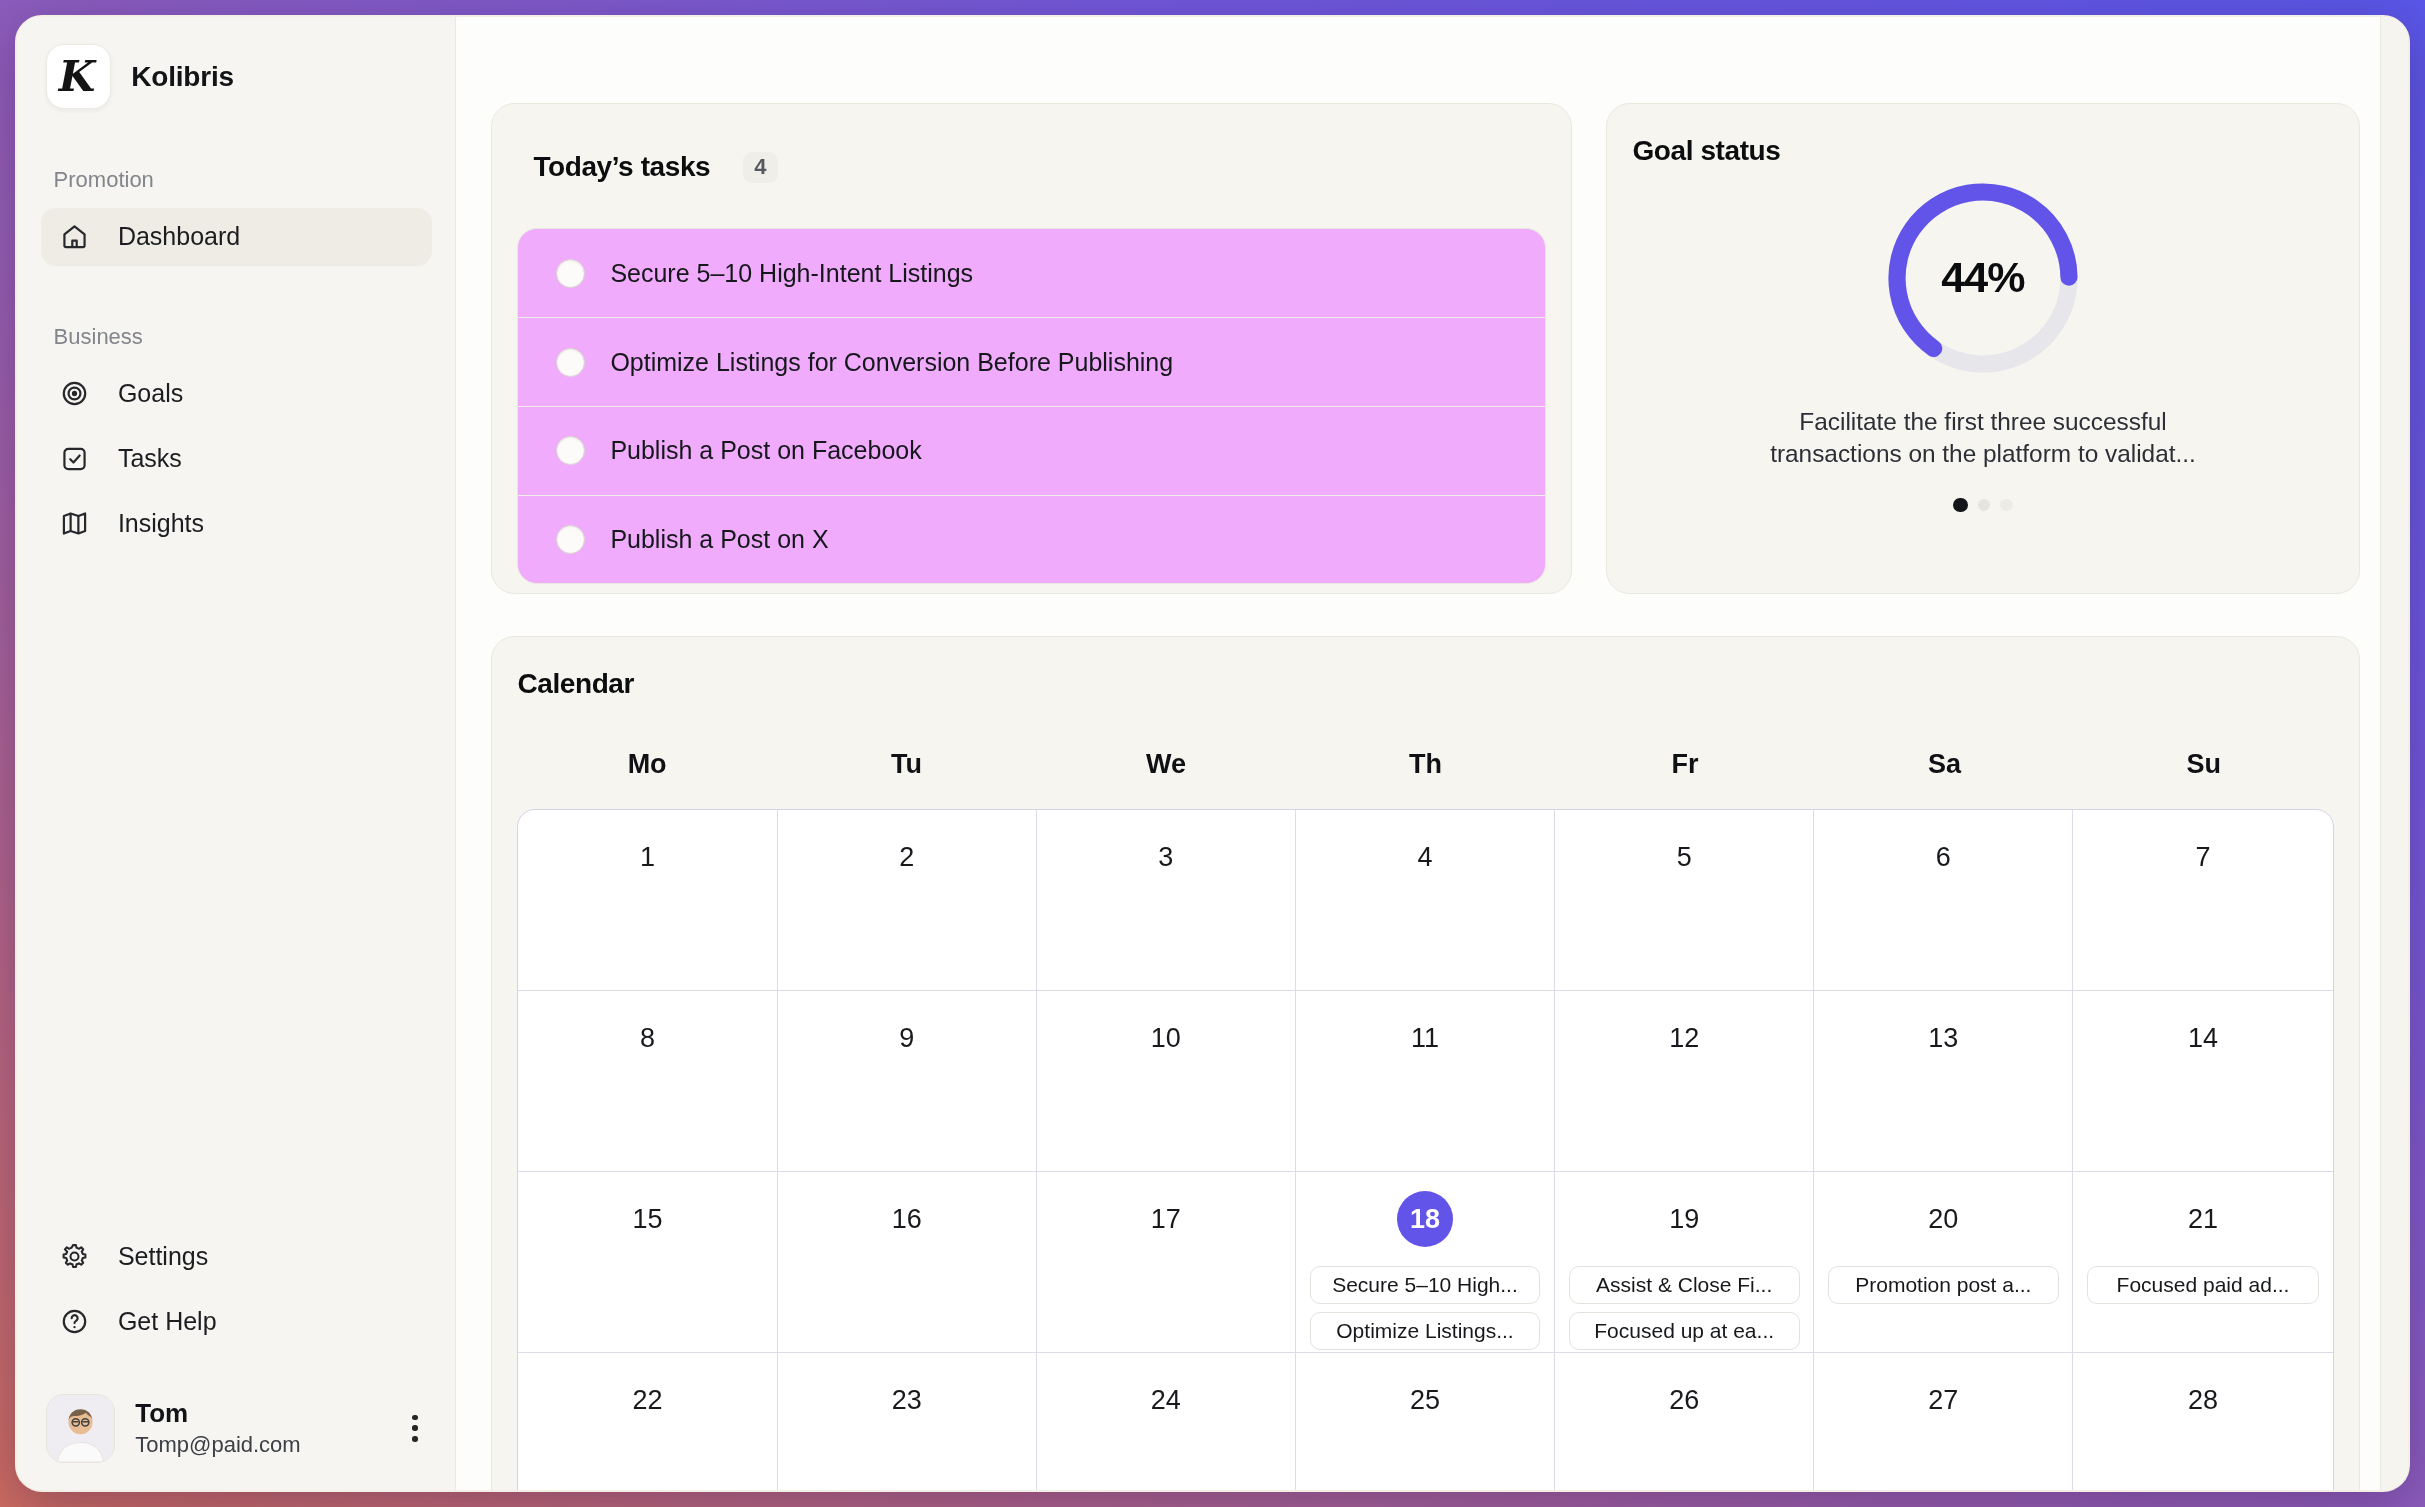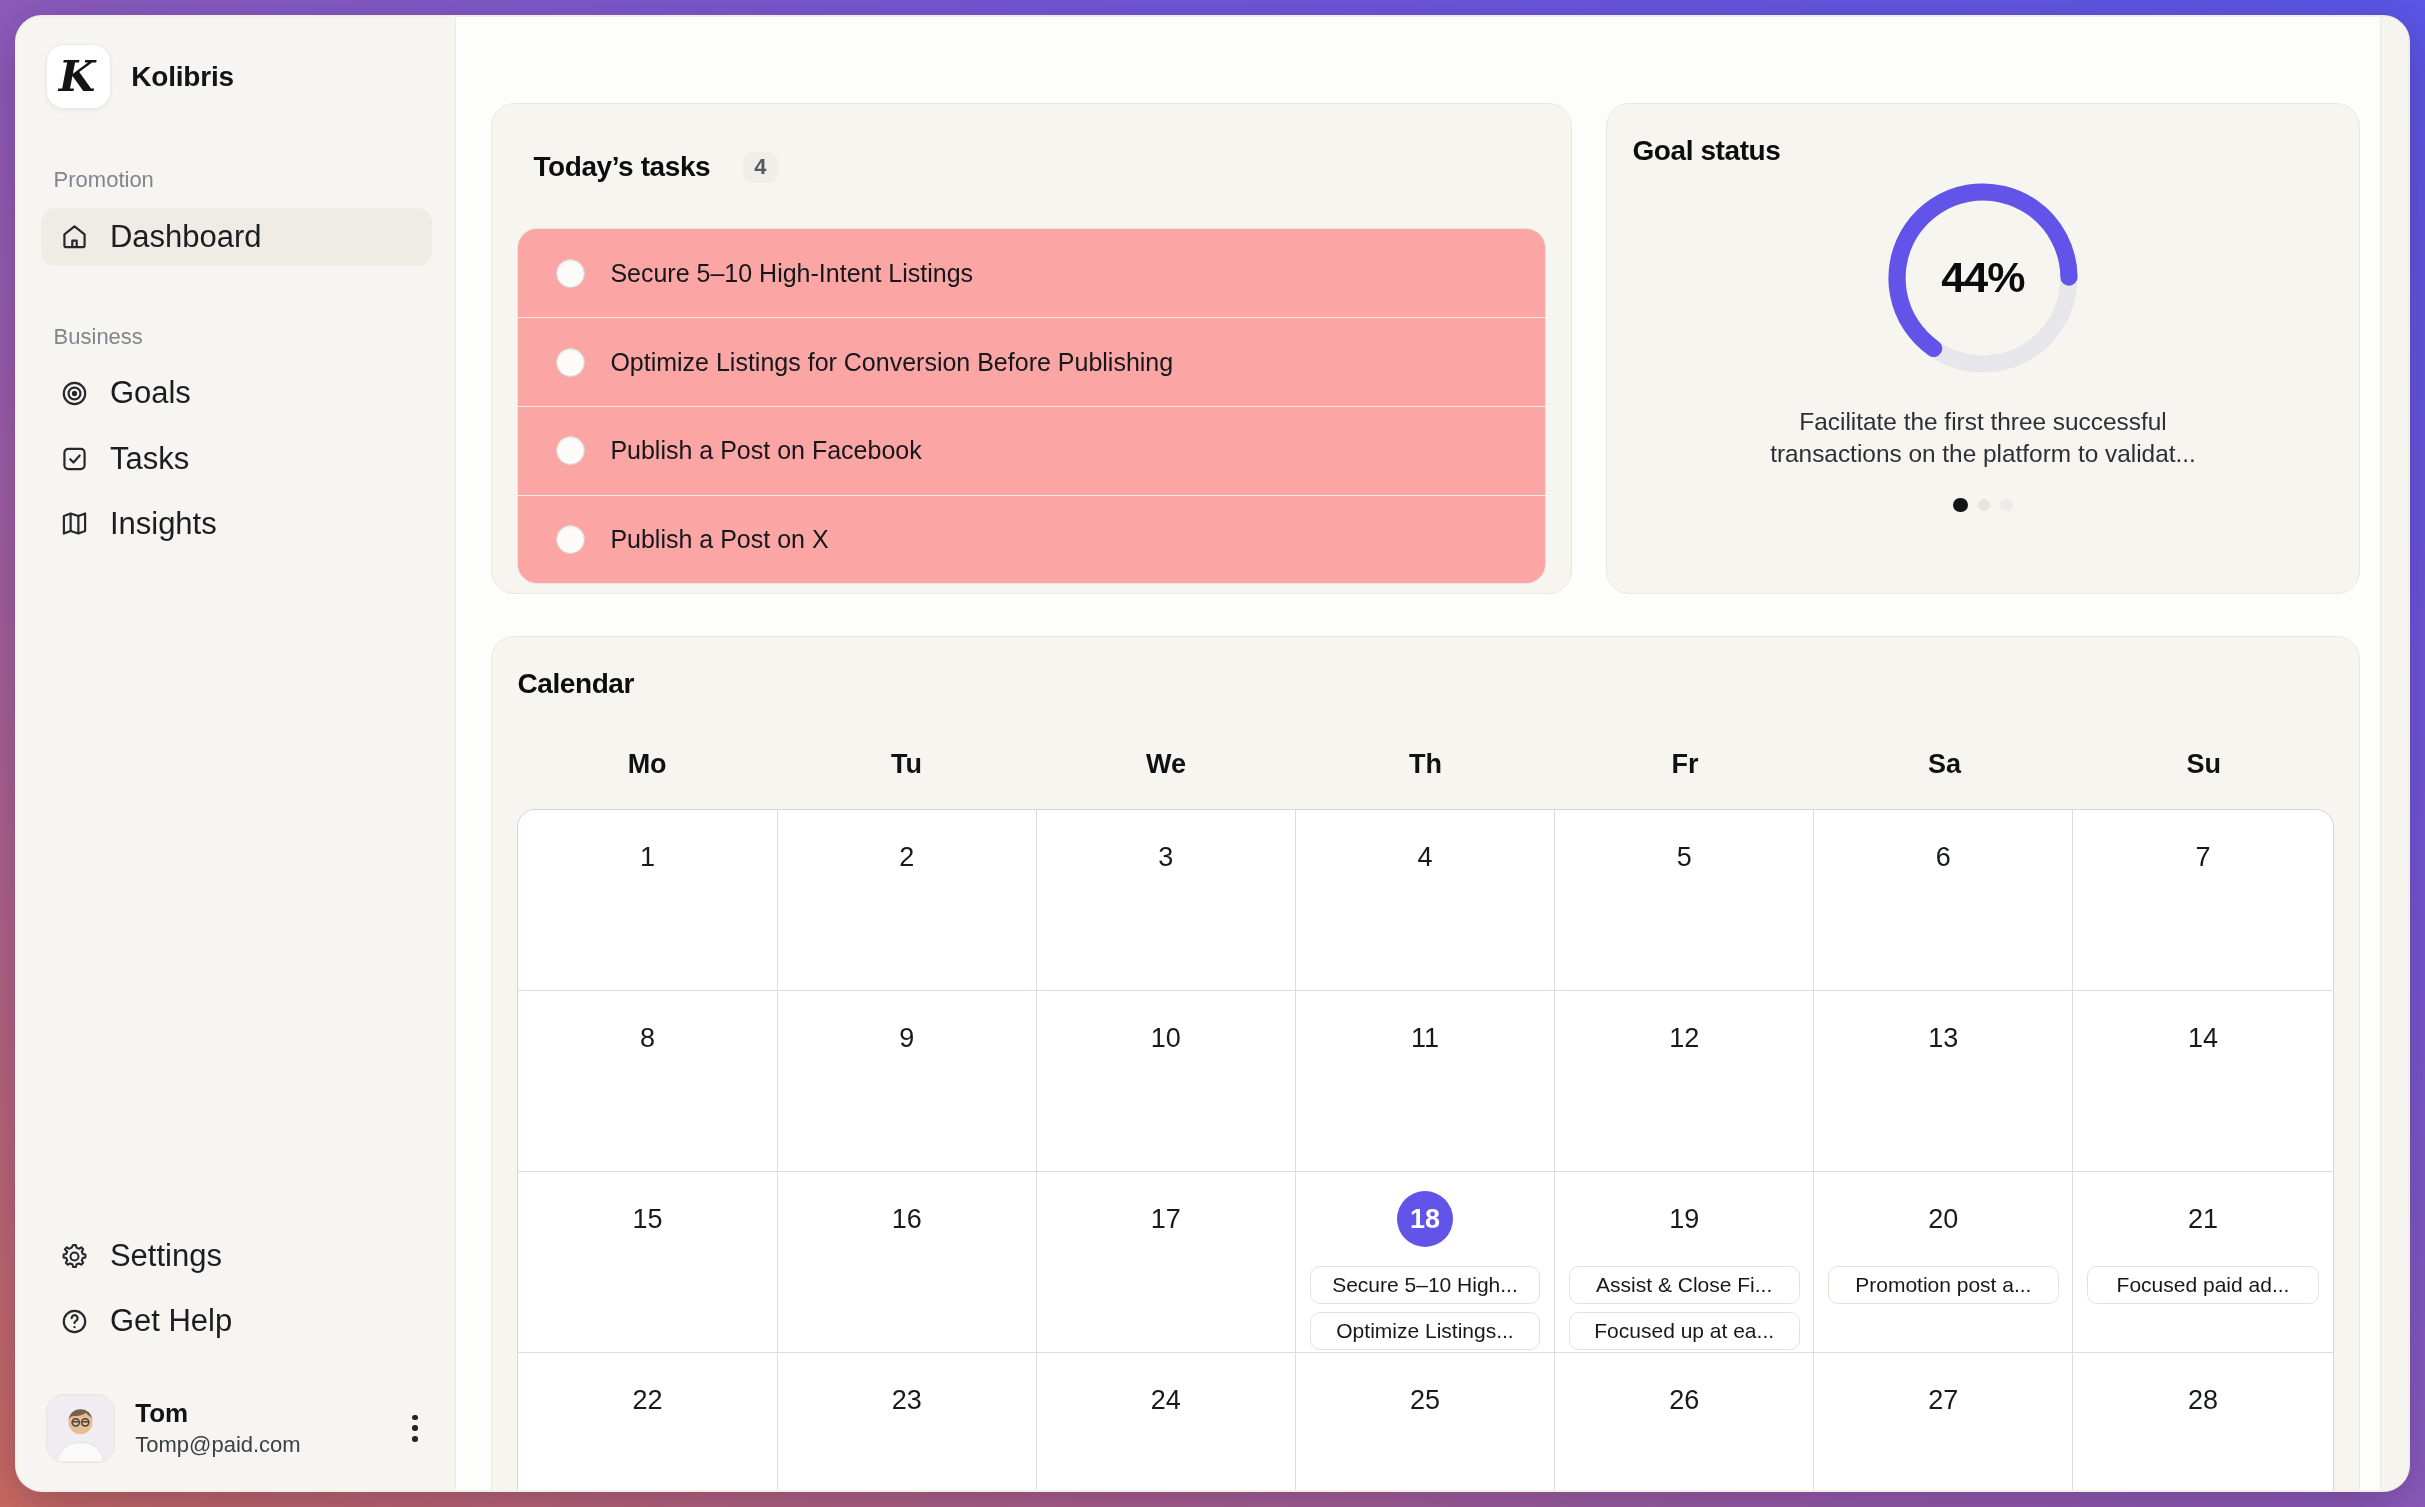--- a/index.html
+++ b/index.html
@@ -33,23 +33,23 @@
     border:0.9px solid #eceae2;box-shadow:0 1.8px 4.5px rgba(0,0,0,.05);
     display:flex;align-items:center;justify-content:center;
     font-family:"DejaVu Serif","Liberation Serif",serif;
     font-style:italic;font-weight:700;font-size:42px;color:#141414;
     padding-right:3.6px;box-sizing:border-box;
   }
   .brand-name{font-size:28px;font-weight:600;letter-spacing:-0.2px;}
   .sec-label{font-size:22px;color:#82858c;margin:58px 0 14.5px 12.7px;}
   .sec-label:first-child{margin-top:58px;}
   .nav-item{
-    display:flex;align-items:center;gap:20px;height:58px;
+    display:flex;align-items:center;gap:28px;height:58px;
     padding:0 18px;border-radius:14.5px;cursor:pointer;margin-bottom:7.2px;
-    font-size:31px;color:#1b1d21;text-align:center;
+    font-size:25px;color:#1b1d21;text-align:center;
   }
   .nav-item.active{background:#efece5;}
   .nav-icon{width:31px;height:31px;display:flex;color:#26282c;flex:0 0 31px;}
   .nav-icon svg{width:100%;height:100%;}
   .sb-footer{margin-top:auto;}
   .user-row{display:flex;align-items:center;gap:20px;margin-top:36px;padding:0 5.4px;}
   .avatar{
     width:67px;height:67px;border-radius:18px;overflow:hidden;flex:0 0 67px;
     border:0.9px solid #e7e4dd;background:#efedf2;
   }
@@ -68,21 +68,21 @@
     box-sizing:border-box;padding:31px 25px;
   }
   .card-title{font-size:28px;font-weight:700;letter-spacing:-0.4px;color:#0c0d0f;}
   .tasks-card{width:1081px;height:491px;}
   .title-row{display:flex;align-items:center;}
   .count-badge{
     margin-left:16.3px;background:#f0eee8;border-radius:9px;color:#55585f;
     font-size:22px;font-weight:600;padding:4.5px 11.7px;line-height:1;
   }
   .task-list{
-    margin-top:29px;background:#fca5a5;border:1.8px solid #e9e6de;border-radius:20px;
+    margin-top:29px;background:#f0abfc;border:1.8px solid #e9e6de;border-radius:20px;
     height:354px;display:flex;flex-direction:column;overflow:hidden;
   }
   .task-row{flex:1;display:flex;align-items:center;gap:25px;padding:0 38px;cursor:pointer;}
   .task-row + .task-row{border-top:1.8px solid #f0ede6;}
   .task-checkbox{
     width:27px;height:27px;border-radius:50%;flex:0 0 27px;
     border:1.8px solid #d7d4cd;background:#fcfbf9;
     box-shadow:inset 0 0.9px 2.7px rgba(0,0,0,.05);cursor:pointer;
   }
   .task-label{font-size:25px;color:#15171a;}

